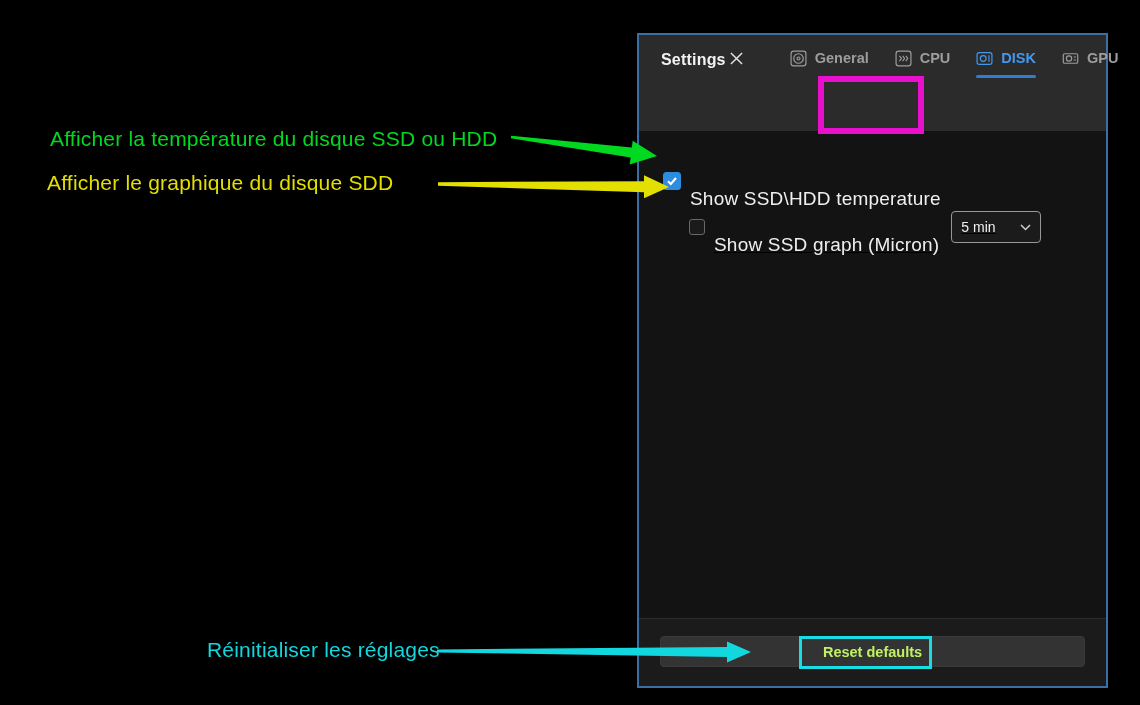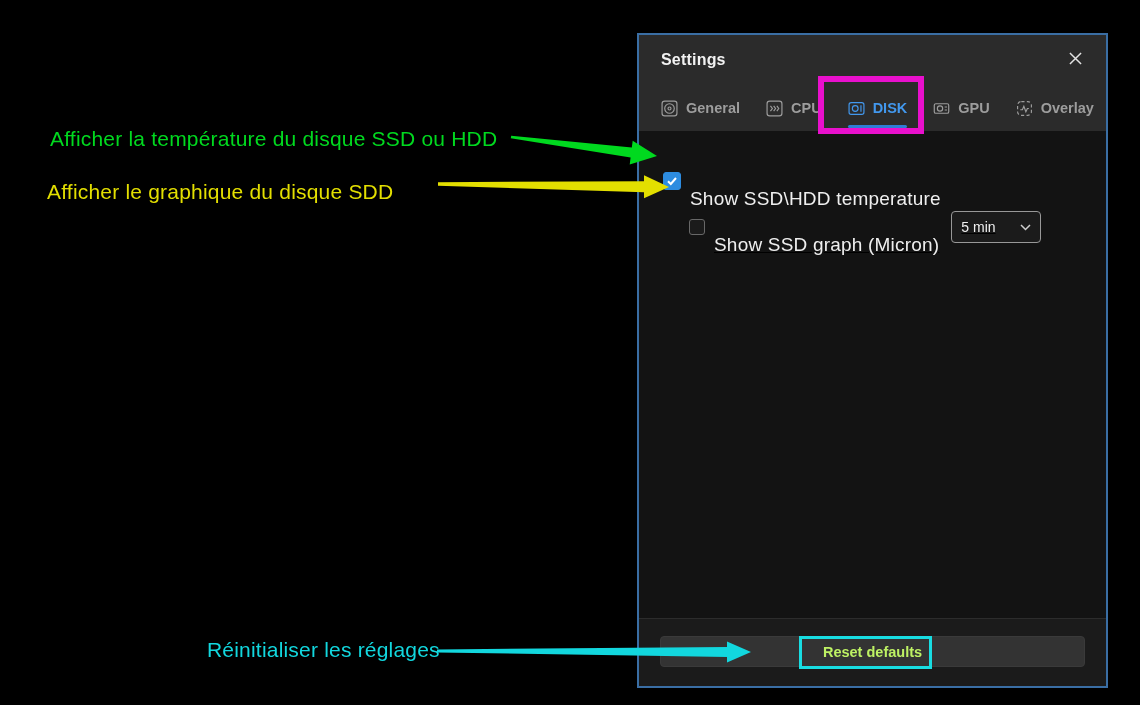--- a/index.html
+++ b/index.html
@@ -5,21 +5,21 @@
   * { margin:0; padding:0; box-sizing:border-box; }
   html,body { width:1140px; height:705px; background:#000; overflow:hidden;
               font-family:"Liberation Sans", sans-serif; }
   body { position:relative; }
 
   
   .settings-panel {
     position:absolute; left:637px; top:33px; width:471px; height:655px;
     background:#131313; border:2px solid #3a6ea4;
   }
-  .panel-header { height:96px; background:#2b2b2b; display:flex; flex-direction:column; }
+  .panel-header { height:96px; background:#2b2b2b; display:flex; flex-direction:row; }
   .title-row { height:50px; display:flex; align-items:center; padding:0 20px 0 22px; }
   .window-title { color:#f2f2f2; font-size:16px; font-weight:bold; letter-spacing:.2px; }
   .close-btn { margin-left:auto; width:22px; height:22px; background:none; border:none;
                color:#e3e3e3; cursor:pointer; display:flex; align-items:center; justify-content:center; }
   .close-btn svg { width:13px; height:13px; stroke:#e3e3e3; stroke-width:1.6; }
 
   .tab-bar { display:flex; align-items:stretch; height:46px; padding-left:22px; gap:26px; }
   .tab { position:relative; display:flex; align-items:center; gap:8px; color:#9d9d9d;
          font-size:14.5px; font-weight:bold; cursor:pointer; }
   .tab .ticon { display:flex; }
@@ -55,21 +55,21 @@
 
   
   .hl-magenta { position:absolute; left:818px; top:76px; width:106px; height:58px;
                 border:6px solid #e910cd; pointer-events:none; }
   .hl-cyan { position:absolute; left:799px; top:636px; width:133px; height:33px;
              border:3px solid #18dde2; pointer-events:none; }
 
   
   .annotation { position:absolute; font-size:21px; letter-spacing:.2px; white-space:nowrap; }
   .ann-green { left:50px; top:127px; color:#00d91f; }
-  .ann-yellow { left:47px; top:180px; color:#e3df00; }
+  .ann-yellow { left:47px; top:171px; color:#e3df00; }
   .ann-cyan { left:207px; top:638px; color:#12d7de; }
 
   .arrows-overlay { position:absolute; left:0; top:0; width:1140px; height:705px;
                     pointer-events:none; }
 </style>
 </head>
 <body>
 
 <div class="settings-panel">
   <div class="panel-header">

